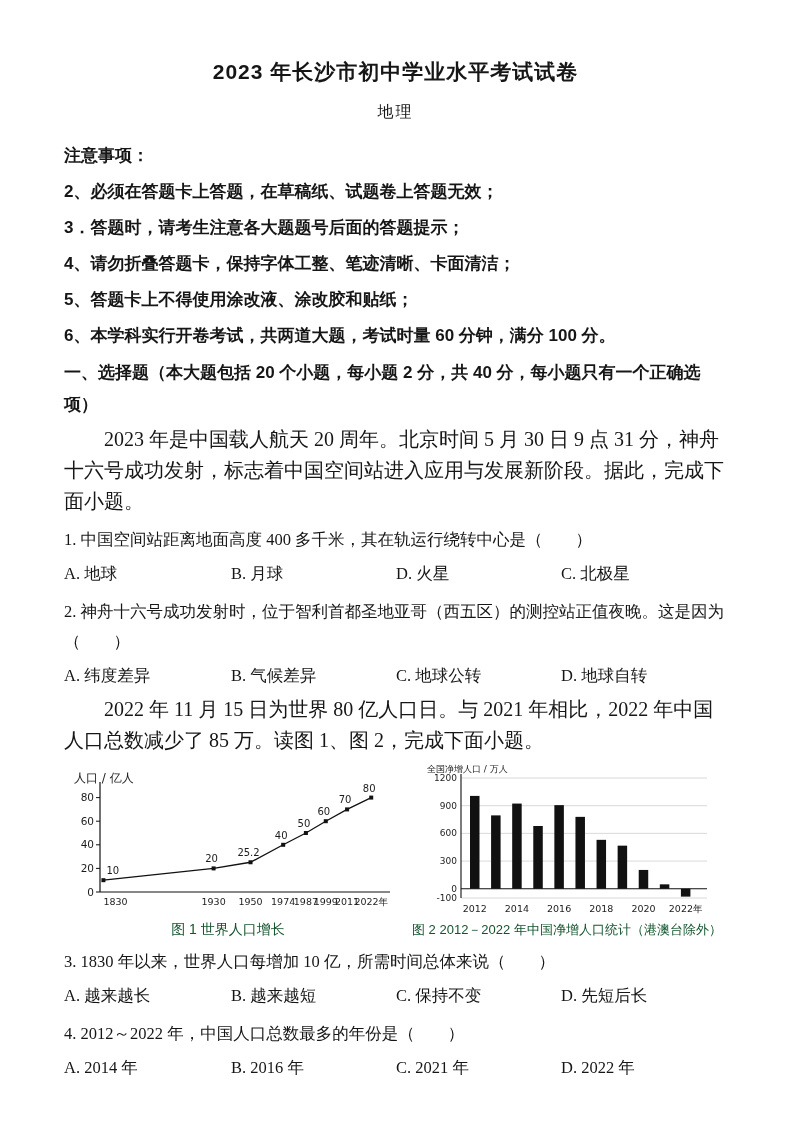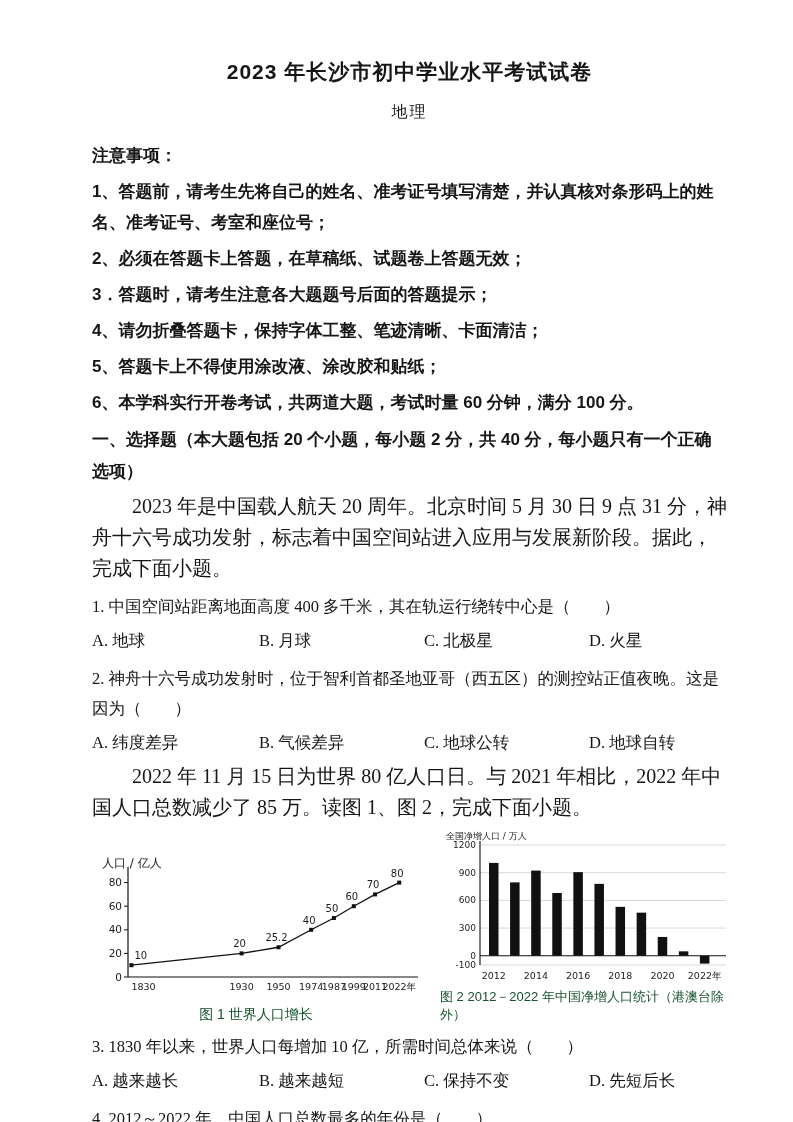--- a/index.html
+++ b/index.html
@@ -1,20 +1,20 @@
 <!DOCTYPE html>
 <html><head>
 <meta charset="utf-8">
 <style>
   html,body{margin:0;padding:0;background:#ffffff;}
   .page{
     position:relative;
     width:793px;height:1122px;
     box-sizing:border-box;
-    padding:56px 66px 0 92px;
+    padding:56px 66px 0 64px;
     background:#ffffff;
     color:#161616;
     font-family:"Liberation Serif","DejaVu Serif",serif;
     overflow:hidden;
   }
   .doc-title{
     text-align:center;
     font-family:"Liberation Sans","DejaVu Sans",sans-serif;
     font-weight:bold;
     font-size:21px;
@@ -94,37 +94,36 @@
 </style>
 </head>
 <body>
 
 <div class="page">
 
   <div class="doc-title">2023 年长沙市初中学业水平考试试卷</div>
   <div class="subject-title">地理</div>
 
   <div class="notice-heading">注意事项：</div>
-  <div class="notice-item">1、答题前，请考生先将自己的姓名、准考证号填写清楚，并认真核对条形码上的姓名、准考证号、考室和座位号；</div>
   <div class="notice-item">2、必须在答题卡上答题，在草稿纸、试题卷上答题无效；</div>
   <div class="notice-item">3．答题时，请考生注意各大题题号后面的答题提示；</div>
   <div class="notice-item">4、请勿折叠答题卡，保持字体工整、笔迹清晰、卡面清洁；</div>
   <div class="notice-item">5、答题卡上不得使用涂改液、涂改胶和贴纸；</div>
   <div class="notice-item">6、本学科实行开卷考试，共两道大题，考试时量 60 分钟，满分 100 分。</div>
 
   <div class="section-heading">一、选择题（本大题包括 20 个小题，每小题 2 分，共 40 分，每小题只有一个正确选项）</div>
 
   <div class="passage">2023 年是中国载人航天 20 周年。北京时间 5 月 30 日 9 点 31 分，神舟十六号成功发射，标志着中国空间站进入应用与发展新阶段。据此，完成下面小题。</div>
 
   <div class="q-stem">1. 中国空间站距离地面高度 400 多千米，其在轨运行绕转中心是（　　）</div>
   <div class="options">
     <span>A. 地球</span>
     <span>B. 月球</span>
+    <span>D. 火星</span>
     <span>C. 北极星</span>
-    <span>D. 火星</span>
   </div>
 
   <div class="q-stem">2. 神舟十六号成功发射时，位于智利首都圣地亚哥（西五区）的测控站正值夜晚。这是因为（　　）</div>
   <div class="options">
     <span>A. 纬度差异</span>
     <span>B. 气候差异</span>
     <span>C. 地球公转</span>
     <span>D. 地球自转</span>
   </div>
 

